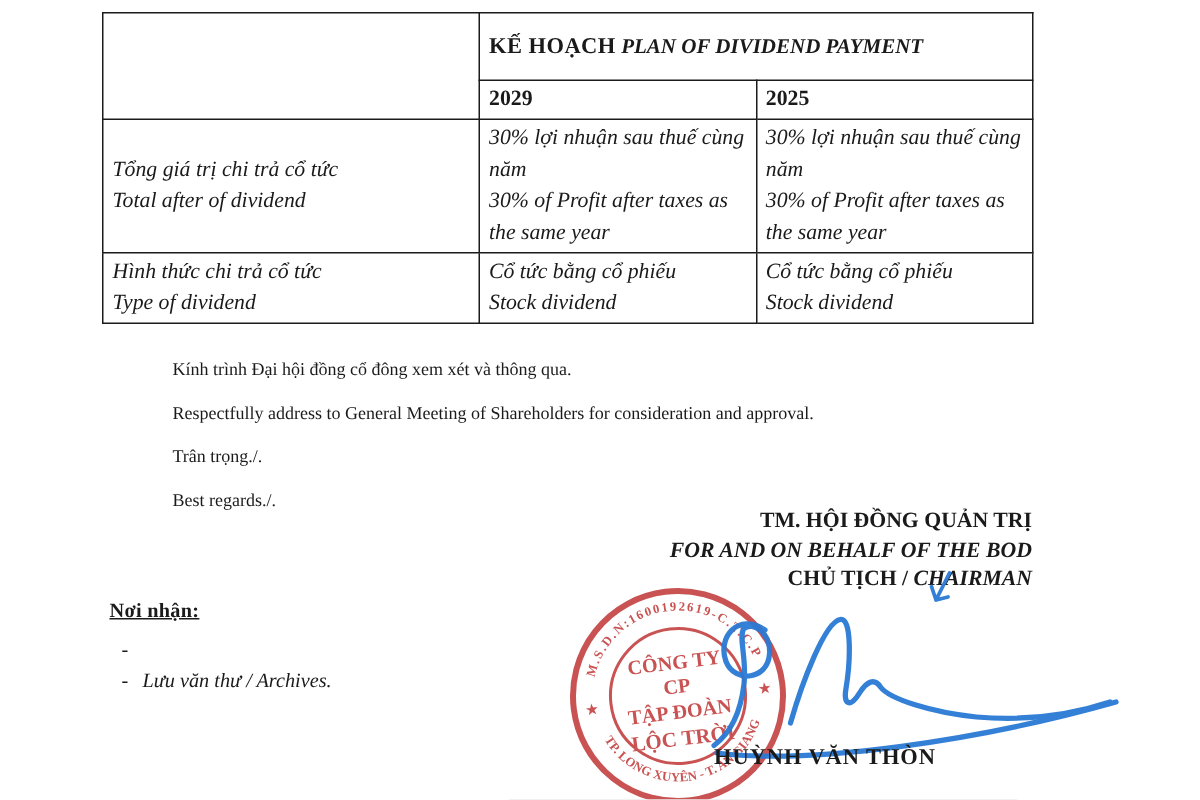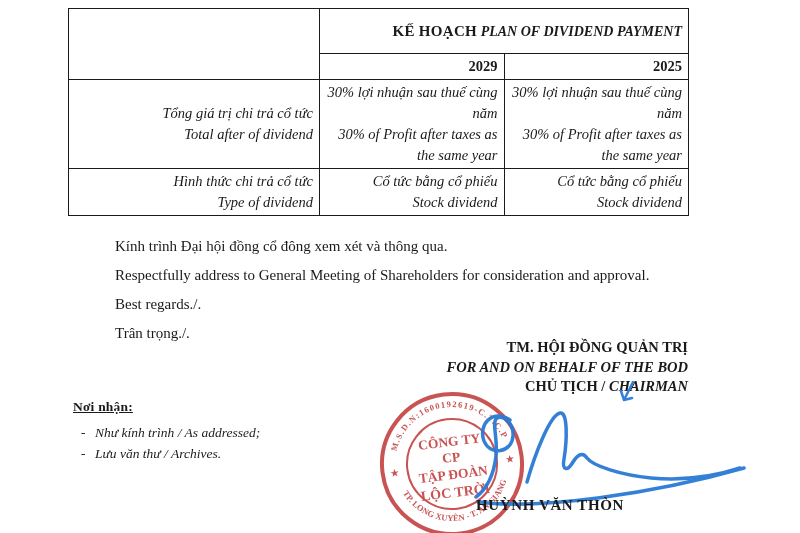--- a/index.html
+++ b/index.html
@@ -9,37 +9,37 @@
     font-family:"Liberation Serif","DejaVu Serif",serif; color:#1a1a1a;
     overflow:hidden;
   }
 
   
   table.plan {
     position:absolute; left:68px; top:8px; width:621px;
     border-collapse:collapse; table-layout:fixed;
   }
   table.plan td {
-    border:1.6px solid #1b1b1b; text-align:right; vertical-align:middle;
+    border:1.6px solid #1b1b1b; text-align:left; vertical-align:middle;
     font-size:14.5px; line-height:21px; padding:2px 6px;
   }
   td.col-label { width:251px; }
   td.col-year  { width:193px; }
   td.col-year2 { width:177px; }
   .cell-vi { display:block;font-style:italic; }
   .cell-en { display:block; font-style:italic; }
   .plan-title-vi { font-weight:bold; font-size:15px; letter-spacing:.3px; }
   .plan-title-en { font-weight:bold; font-style:italic; font-size:14px; }
   .year-cell { font-weight:bold; font-size:14.5px; height:22px; line-height:16px; }
   .hdr-cell { height:45px; }
   .row-tall td { height:89px; }
   .row-short td { height:46px; }
 
   
-  .closing { position:absolute; left:115px; top:232px; width:650px; font-size:15px; }
+  .closing { position:absolute; left:115px; top:232px; width:650px; font-size:12px; }
   .closing .line { line-height:29px; height:29px; white-space:nowrap; }
   .italic { }
 
   
   .recipients { position:absolute; left:73px; top:356px; width:300px; font-size:13.5px; }
   .recipients .title { font-weight:bold; text-decoration:underline; margin-bottom:7px; letter-spacing:.2px;margin-top:43px; }
   .recipients .item { display:flex; font-style:italic; line-height:21px; }
   .recipients .dash { width:22px; padding-left:8px; font-style:normal; }
 
   
@@ -99,29 +99,28 @@
         <span class="cell-vi">Cổ tức bằng cổ phiếu</span>
         <span class="cell-en">Stock dividend</span>
       </td>
     </tr>
   </tbody>
     </table>
 
   <div class="closing">
     <div class="line">Kính trình Đại hội đồng cổ đông xem xét và thông qua.</div>
     <div class="line italic">Respectfully address to General Meeting of Shareholders for consideration and approval.</div>
+    <div class="line">Trân trọng./.</div>
     <div class="line italic">Best regards./.</div>
-    <div class="line">Trân trọng./.</div>
   </div>
 
   <div class="recipients">
     <div class="title">Nơi nhận:</div>
     <div class="item">
       <span class="dash">-</span>
-      <span>Như kính trình / As addressed;</span>
     </div>
     <div class="item">
       <span class="dash">-</span>
       <span>Lưu văn thư / Archives.</span>
     </div>
   </div>
 
   <div class="sign-block">
     <div>TM. HỘI ĐỒNG QUẢN TRỊ</div>
     <div class="en">FOR AND ON BEHALF OF THE BOD</div>

